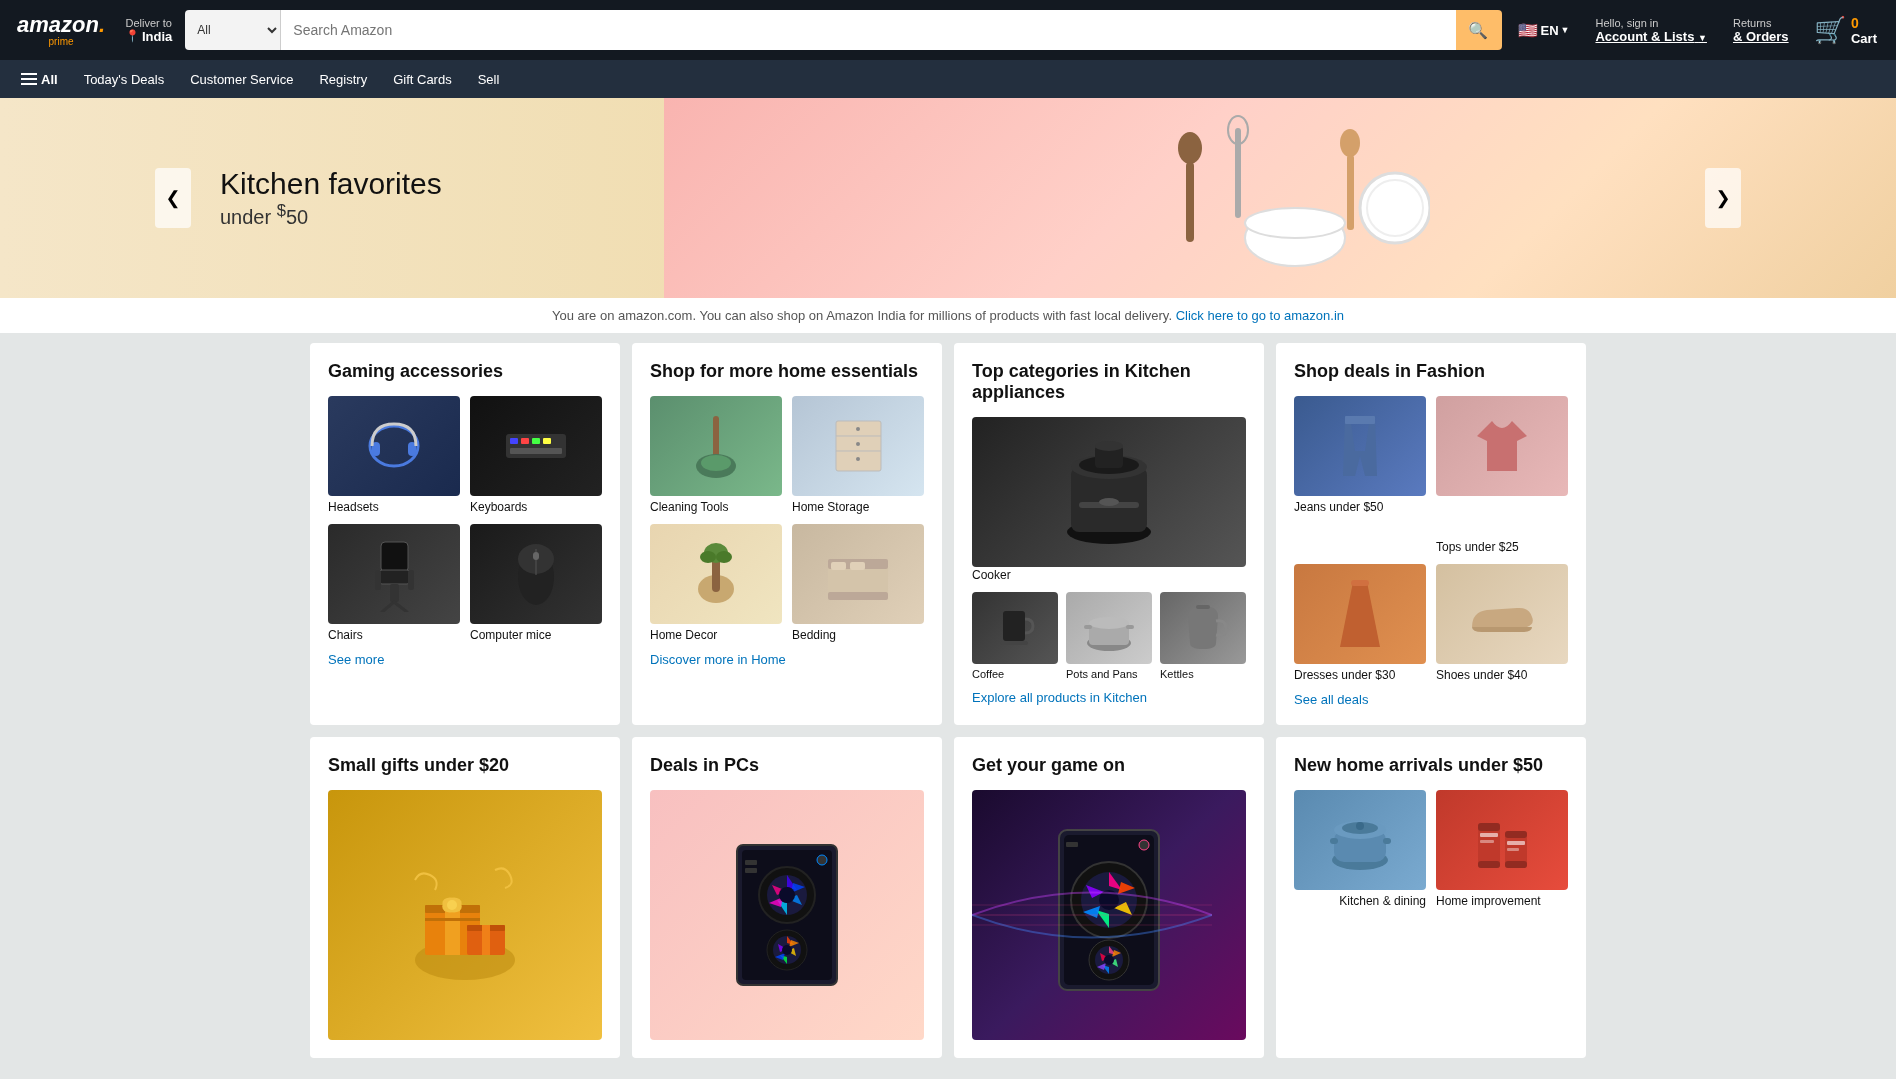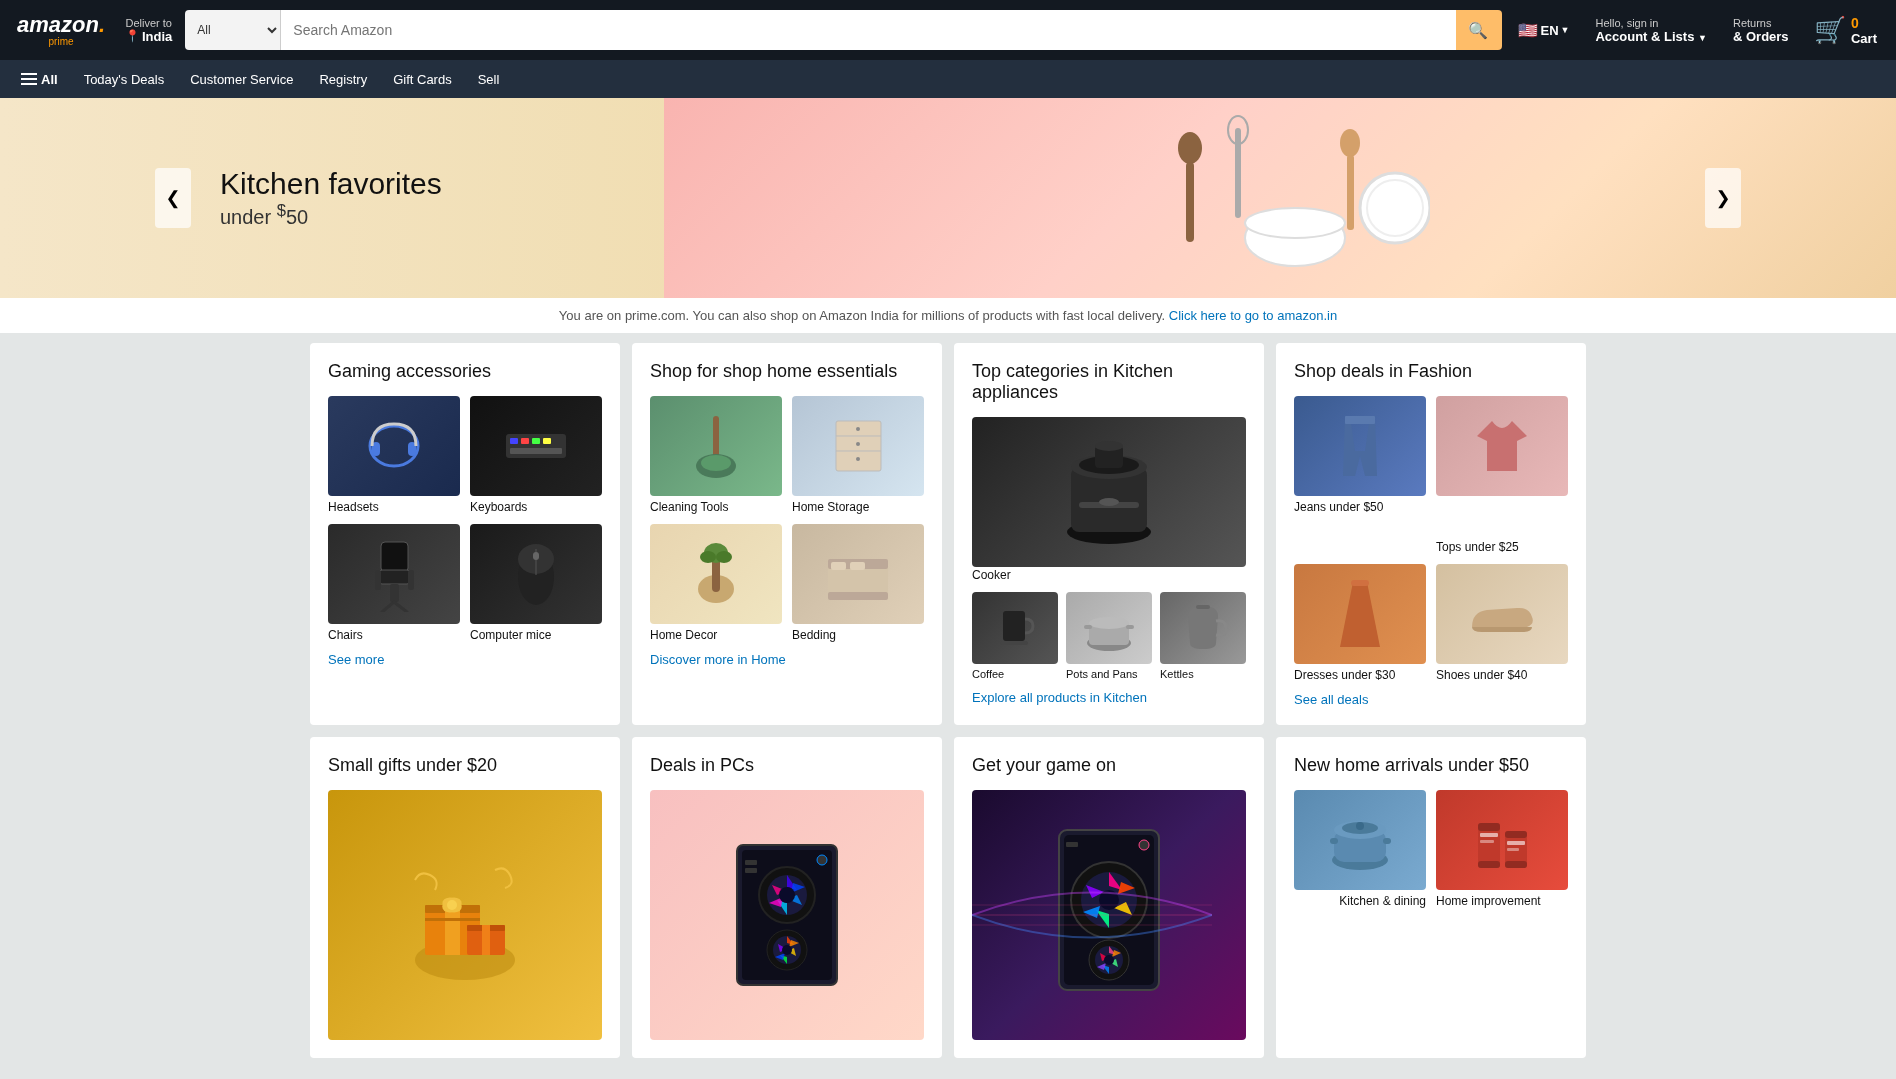--- a/index.html
+++ b/index.html
@@ -9,21 +9,21 @@
     .header { background: #131921; color: white; display: flex; align-items: center; padding: 0 10px; height: 60px; gap: 8px; }
     .logo-area { display: flex; flex-direction: column; align-items: center; padding: 0 6px; cursor: pointer; border: 1px solid transparent; }
     .deliver-area { font-size: 11px; color: #ccc; display: flex; flex-direction: column; align-items: center; cursor: pointer; padding: 2px 4px; border: 1px solid transparent; white-space: nowrap; }
     .deliver-area .country { color: white; font-size: 13px; font-weight: bold; }
     .search-bar { flex: 1; display: flex; height: 40px; }
     .search-select { background: #f3f3f3; border: none; border-radius: 4px 0 0 4px; padding: 0 8px; font-size: 12px; cursor: pointer; color: #333; border-right: 1px solid #cdcdcd; }
     .search-input { flex: 1; border: none; outline: none; padding: 0 12px; font-size: 14px; }
     .search-btn { background: #febd69; border: none; width: 46px; border-radius: 0 4px 4px 0; cursor: pointer; display: flex; align-items: center; justify-content: center; font-size: 18px; }
     .header-item { color: white; cursor: pointer; padding: 4px 8px; border: 1px solid transparent; border-radius: 2px; white-space: nowrap; }
     .header-item .small { font-size: 11px; color: #ccc; }
-    .header-item .bold { font-size: 13px; font-weight: bold; }
+    .header-item .bold { font-size: 13px; font-weight: bold; text-decoration: underline; }
     .lang-item { display: flex; align-items: center; gap: 2px; }
     .cart-item { display: flex; align-items: center; gap: 4px; }
     .cart-count { color: #ff9900; font-weight: bold; font-size: 16px; }
 
     
     .navbar { background: #232f3e; color: white; display: flex; align-items: center; padding: 0 10px; height: 38px; gap: 4px; }
     .navbar-item { color: white; padding: 6px 10px; cursor: pointer; font-size: 13px; border: 1px solid transparent; border-radius: 2px; white-space: nowrap; }
     .navbar-item.all { display: flex; align-items: center; gap: 4px; font-weight: bold; }
     .hamburger { display: flex; flex-direction: column; gap: 3px; }
     .hamburger span { display: block; width: 16px; height: 2px; background: white; }
@@ -35,21 +35,21 @@
     .banner-arrow.right { right: 160px; }
 
     
     .india-notice { background: white; text-align: center; padding: 10px; font-size: 13px; color: #555; }
     .india-notice a { color: #0073bb; text-decoration: none; }
 
     
     .main-content { max-width: 1296px; margin: 0 auto; padding: 10px; }
     .cards-grid { display: grid; grid-template-columns: repeat(4, 1fr); gap: 12px; margin-bottom: 12px; }
     .card { background: white; padding: 18px; border-radius: 4px; }
-    .card-title { font-size: 18px; font-weight: normal; color: #111; margin-bottom: 14px; }
+    .card-title { font-size: 18px; font-weight: bold; color: #111; margin-bottom: 14px; }
     .card-grid-2 { display: grid; grid-template-columns: 1fr 1fr; gap: 10px; }
     .card-item { display: flex; flex-direction: column; gap: 4px; }
     .card-item-label { font-size: 12px; color: #111; }
     .see-more { color: #0073bb; font-size: 13px; cursor: pointer; margin-top: 10px; display: block; }
 
     
     .img-placeholder { width: 100%; height: 100px; border-radius: 4px; object-fit: cover; display: flex; align-items: center; justify-content: center; overflow: hidden; }
     .img-headset { background: linear-gradient(135deg, #2a3a5e 0%, #1a2a4e 100%); }
     .img-keyboard { background: linear-gradient(135deg, #111 0%, #222 100%); }
     .img-mouse { background: linear-gradient(135deg, #1a1a1a 0%, #333 100%); }
@@ -166,21 +166,21 @@
       <ellipse cx="265" cy="100" rx="35" ry="35" fill="white" stroke="#ddd" stroke-width="3"></ellipse>
       <ellipse cx="265" cy="100" rx="28" ry="28" fill="none" stroke="#eee" stroke-width="2"></ellipse>
     </svg>
   </div>
   <button class="banner-arrow right" style="position:absolute;right:155px;top:50%;transform:translateY(-50%);background:rgba(255,255,255,0.7);border:none;width:36px;height:60px;cursor:pointer;font-size:18px;z-index:10;border-radius:4px;">
     <span>❯</span>
   </button>
 </div>
 
 <div class="india-notice">
-  <span>You are on prime.com. You can also shop on Amazon India for millions of products with fast local delivery.</span>
+  <span>You are on amazon.com. You can also shop on Amazon India for millions of products with fast local delivery.</span>
   <a href="#">Click here to go to amazon.in</a>
 </div>
 
 <div class="main-content">
 
   <div class="cards-grid">
 
     <div class="card">
       <div class="card-title">Gaming accessories</div>
       <div class="card-grid-2">
@@ -231,21 +231,21 @@
               <rect x="22" y="13" width="6" height="8" rx="3" fill="#666"></rect>
             </svg>
           </div>
           <span class="card-item-label">Computer mice</span>
         </div>
       </div>
       <a class="see-more">See more</a>
     </div>
 
     <div class="card">
-      <div class="card-title">Shop for shop home essentials</div>
+      <div class="card-title">Shop for more home essentials</div>
       <div class="card-grid-2">
         <div class="card-item">
           <div class="img-placeholder" style="width:100%;height:100px;border-radius:4px;background:linear-gradient(135deg,#5b8f6e,#7ab88a);display:flex;align-items:center;justify-content:center;">
             <svg width="60" height="70" viewBox="0 0 60 70">
               <rect x="27" y="5" width="6" height="45" rx="3" fill="#8B6340"></rect>
               <ellipse cx="30" cy="55" rx="20" ry="12" fill="#4a7a5a"></ellipse>
               <ellipse cx="30" cy="52" rx="15" ry="8" fill="#5a9a6a"></ellipse>
             </svg>
           </div>
           <span class="card-item-label">Cleaning Tools</span>

